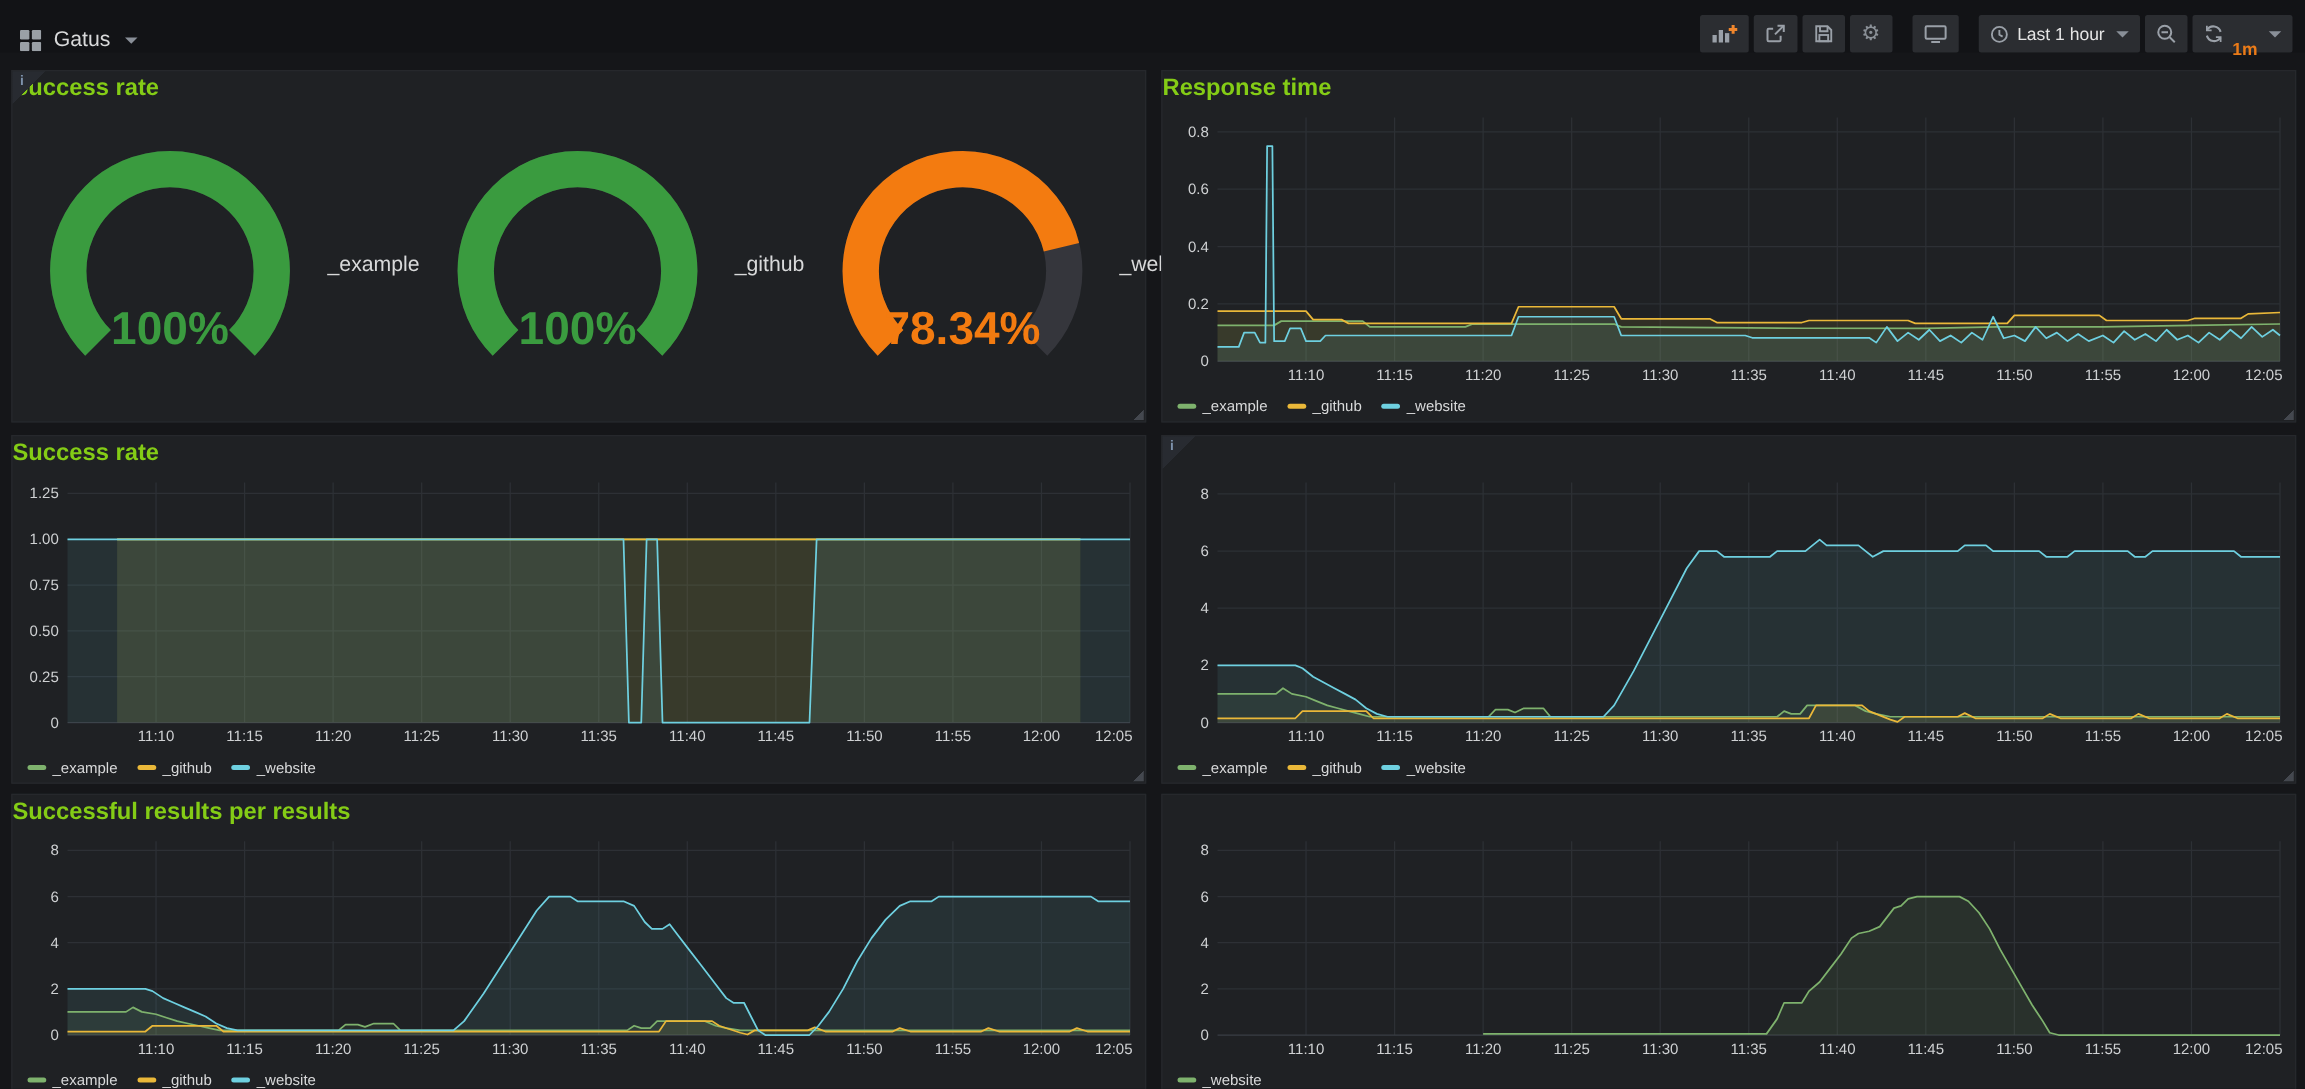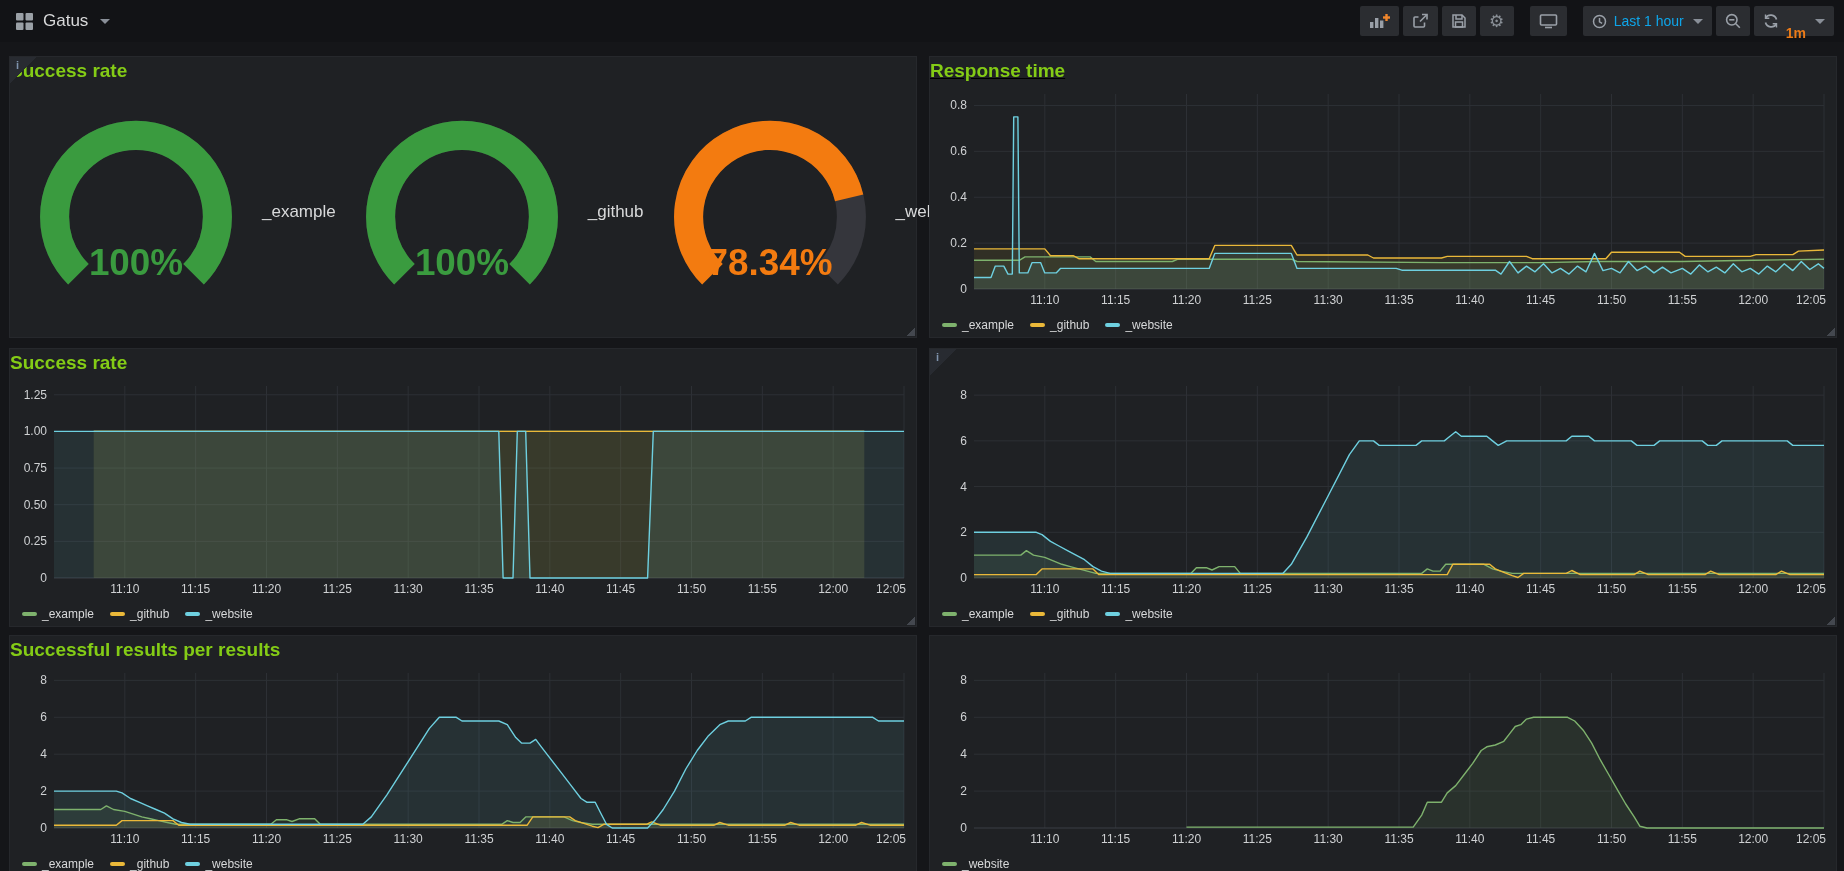--- a/index.html
+++ b/index.html
@@ -3,21 +3,21 @@
 <meta charset="utf-8">
 <style>
   html,body{margin:0;padding:0;}
   body{
     width:1844px;height:871px;overflow:hidden;position:relative;
     background:#151619;font-family:"Liberation Sans",sans-serif;
     -webkit-font-smoothing:antialiased;
   }
   
   .navbar{position:absolute;top:0;left:0;right:0;height:42px;background:#121316;
-    display:flex;align-items:center;padding:0 10px;box-sizing:border-box;z-index:5;}
+    display:flex;align-items:flex-end;padding:0 10px;box-sizing:border-box;z-index:5;}
   .nav-left{display:flex;align-items:center;gap:10px;padding-left:6px;}
   .nav-title{color:#d8d9da;font-size:17px;font-weight:500;cursor:pointer;}
   .caret{width:0;height:0;border-left:5px solid transparent;border-right:5px solid transparent;
     border-top:5px solid #898f98;display:inline-block;margin-left:2px;}
   .nav-right{margin-left:auto;display:flex;align-items:center;gap:4px;}
   .nav-btn{height:30px;min-width:34px;background:#2b2d31;border-radius:2px;display:flex;
     align-items:center;justify-content:center;gap:7px;padding:0 9px;box-sizing:border-box;
     color:#9aa0a8;font-size:14px;cursor:pointer;}
   .nav-btn svg{display:block;}
   .nav-btn .orange{color:#eb7b18;font-weight:700;margin-top:24px;}
@@ -37,21 +37,21 @@
     font-size:11px;font-weight:700;color:#7f93ad;padding:2px 0 0 6px;box-sizing:border-box;}
   .resize-corner{position:absolute;right:1px;bottom:1px;width:9px;height:9px;cursor:nwse-resize;
     background:linear-gradient(135deg,rgba(0,0,0,0) 55%,#44484f 55%);}
   
   .gauge-row{position:absolute;top:32px;left:0;right:0;bottom:8px;display:flex;}
   .gauge{flex:1;display:flex;flex-direction:row;align-items:center;}
   .gauge svg{width:252px;height:202px;}
   .gauge-label{font-size:17px;color:#d8d9da;margin-top:6px;}
   
   #panel-gauges            {top:56px; left:9px;   width:908px;height:282px;}
-  #panel-response-time     {top:56px; left:929px; width:908px;height:282px;text-decoration:underline;}
+  #panel-response-time     {top:56px; left:929px; width:908px;height:282px;}
   #panel-success-series    {top:348px;left:9px;   width:908px;height:279px;}
   #panel-total-results     {top:348px;left:929px; width:908px;height:279px;}
   #panel-successful-results{top:635px;left:9px;   width:908px;height:242px;}
   #panel-unsuccessful      {top:635px;left:929px; width:908px;height:242px;}
 </style>
 </head>
 <body>
 
 <div class="navbar">
   <div class="nav-left">
@@ -105,21 +105,21 @@
           <rect x="1.5" y="2" width="16" height="10" rx="1"></rect>
           <line x1="6" y1="14.5" x2="13" y2="14.5"></line>
         </svg>
     </div>
     <div class="gap"></div>
     <div class="nav-btn">
       <svg width="15" height="15" viewBox="0 0 15 15" fill="none" stroke="#9aa0a8" stroke-width="1.5">
           <circle cx="7.5" cy="7.5" r="6"></circle>
           <path d="M7.5 4 v3.8 l2.6 1.5"></path>
         </svg>
-      <span style="color:#0ea5e9;">Last 1 hour</span>
+      <span style="color:#e5e5e5;">Last 1 hour</span>
       <span class="caret"></span>
     </div>
     <div class="nav-btn">
       <svg width="16" height="16" viewBox="0 0 16 16" fill="none" stroke="#9aa0a8" stroke-width="1.6">
           <circle cx="6.8" cy="6.8" r="5.2"></circle>
           <line x1="10.8" y1="10.8" x2="14.8" y2="14.8"></line>
           <line x1="4.2" y1="6.8" x2="9.4" y2="6.8"></line>
         </svg>
     </div>
     <div class="nav-btn">

